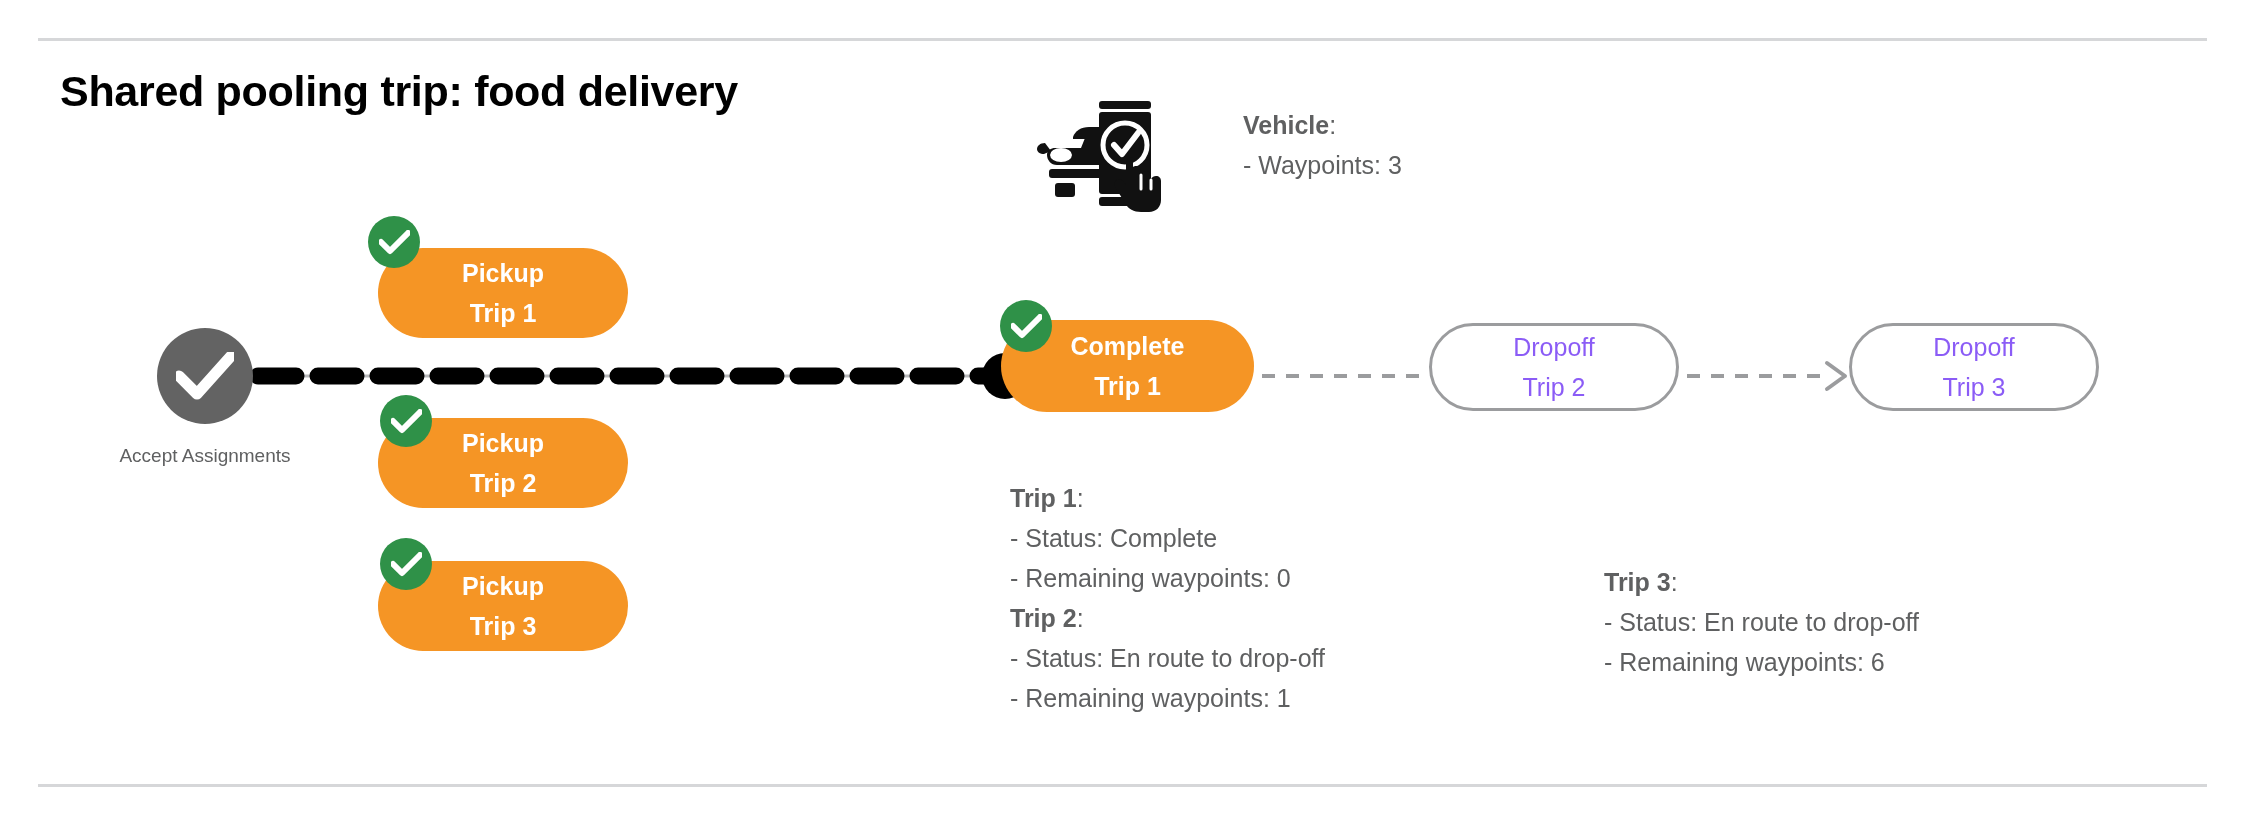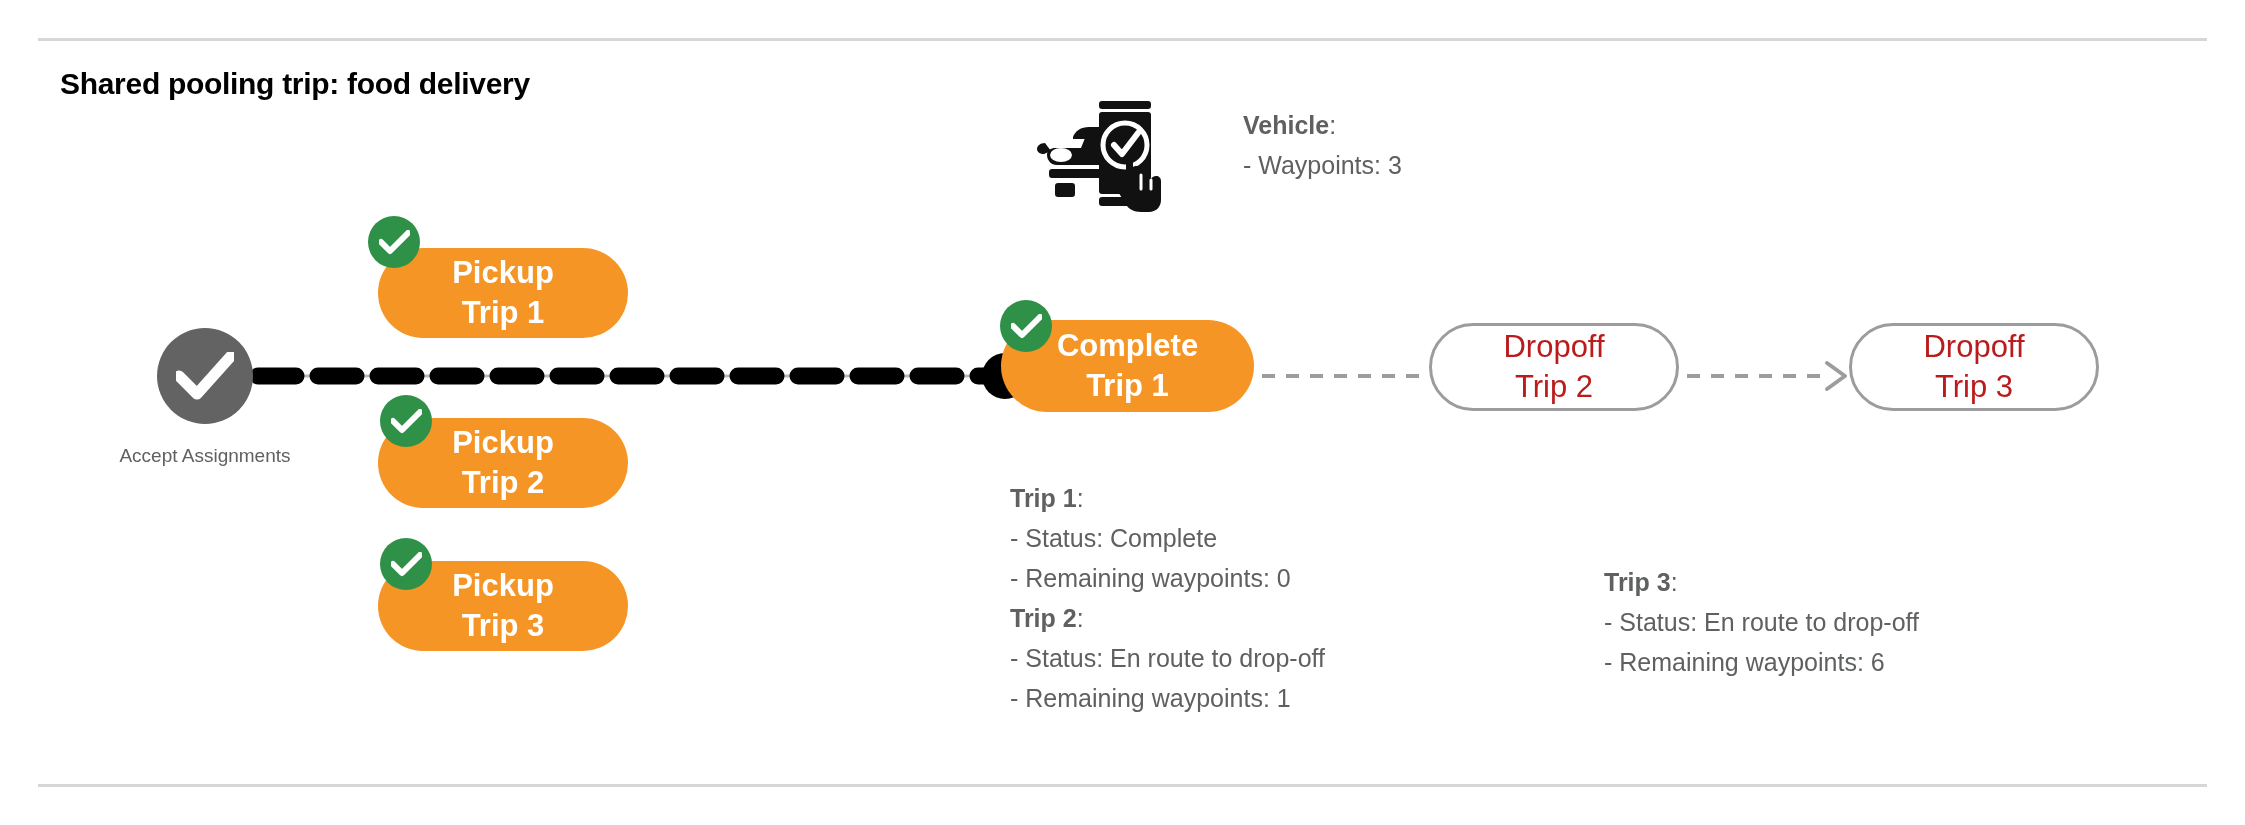--- a/index.html
+++ b/index.html
@@ -28,21 +28,21 @@
     background: #d6d7d9;
   }
   .divider.top { top: 38px; }
   .divider.bottom { top: 784px; }
 
   
   .page-title {
     position: absolute;
     left: 60px;
     top: 67px;
-    font-size: 30px;
+    font-size: 43px;
     font-weight: bold;
     color: #000000;
     letter-spacing: -0.3px;
     white-space: nowrap;
   }
 
   
   #wires {
     position: absolute;
     left: 0;
@@ -86,37 +86,37 @@
   .pill {
     position: absolute;
     display: flex;
     flex-direction: column;
     align-items: center;
     justify-content: center;
     border-radius: 999px;
     box-sizing: border-box;
   }
   .pill .line {
-    font-size: 31px;
+    font-size: 25px;
     line-height: 40px;
     font-weight: bold;
     white-space: nowrap;
   }
   .pill.filled {
     background: #f59525;
   }
   .pill.filled .line {
     color: #ffffff;
   }
   .pill.outlined {
     background: #ffffff;
     border: 3px solid #9b9c9e;
   }
   .pill.outlined .line {
-    color: #b91c1c;
+    color: #8b5cf6;
     font-weight: normal;
   }
 
   .pill-pickup1 { left: 378px; top: 248px; width: 250px; height: 90px; }
   .pill-pickup2 { left: 378px; top: 418px; width: 250px; height: 90px; }
   .pill-pickup3 { left: 378px; top: 561px; width: 250px; height: 90px; }
   .pill-complete { left: 1001px; top: 320px; width: 253px; height: 92px; }
   .pill-dropoff2 { left: 1429px; top: 323px; width: 250px; height: 88px; }
   .pill-dropoff3 { left: 1849px; top: 323px; width: 250px; height: 88px; }
 

